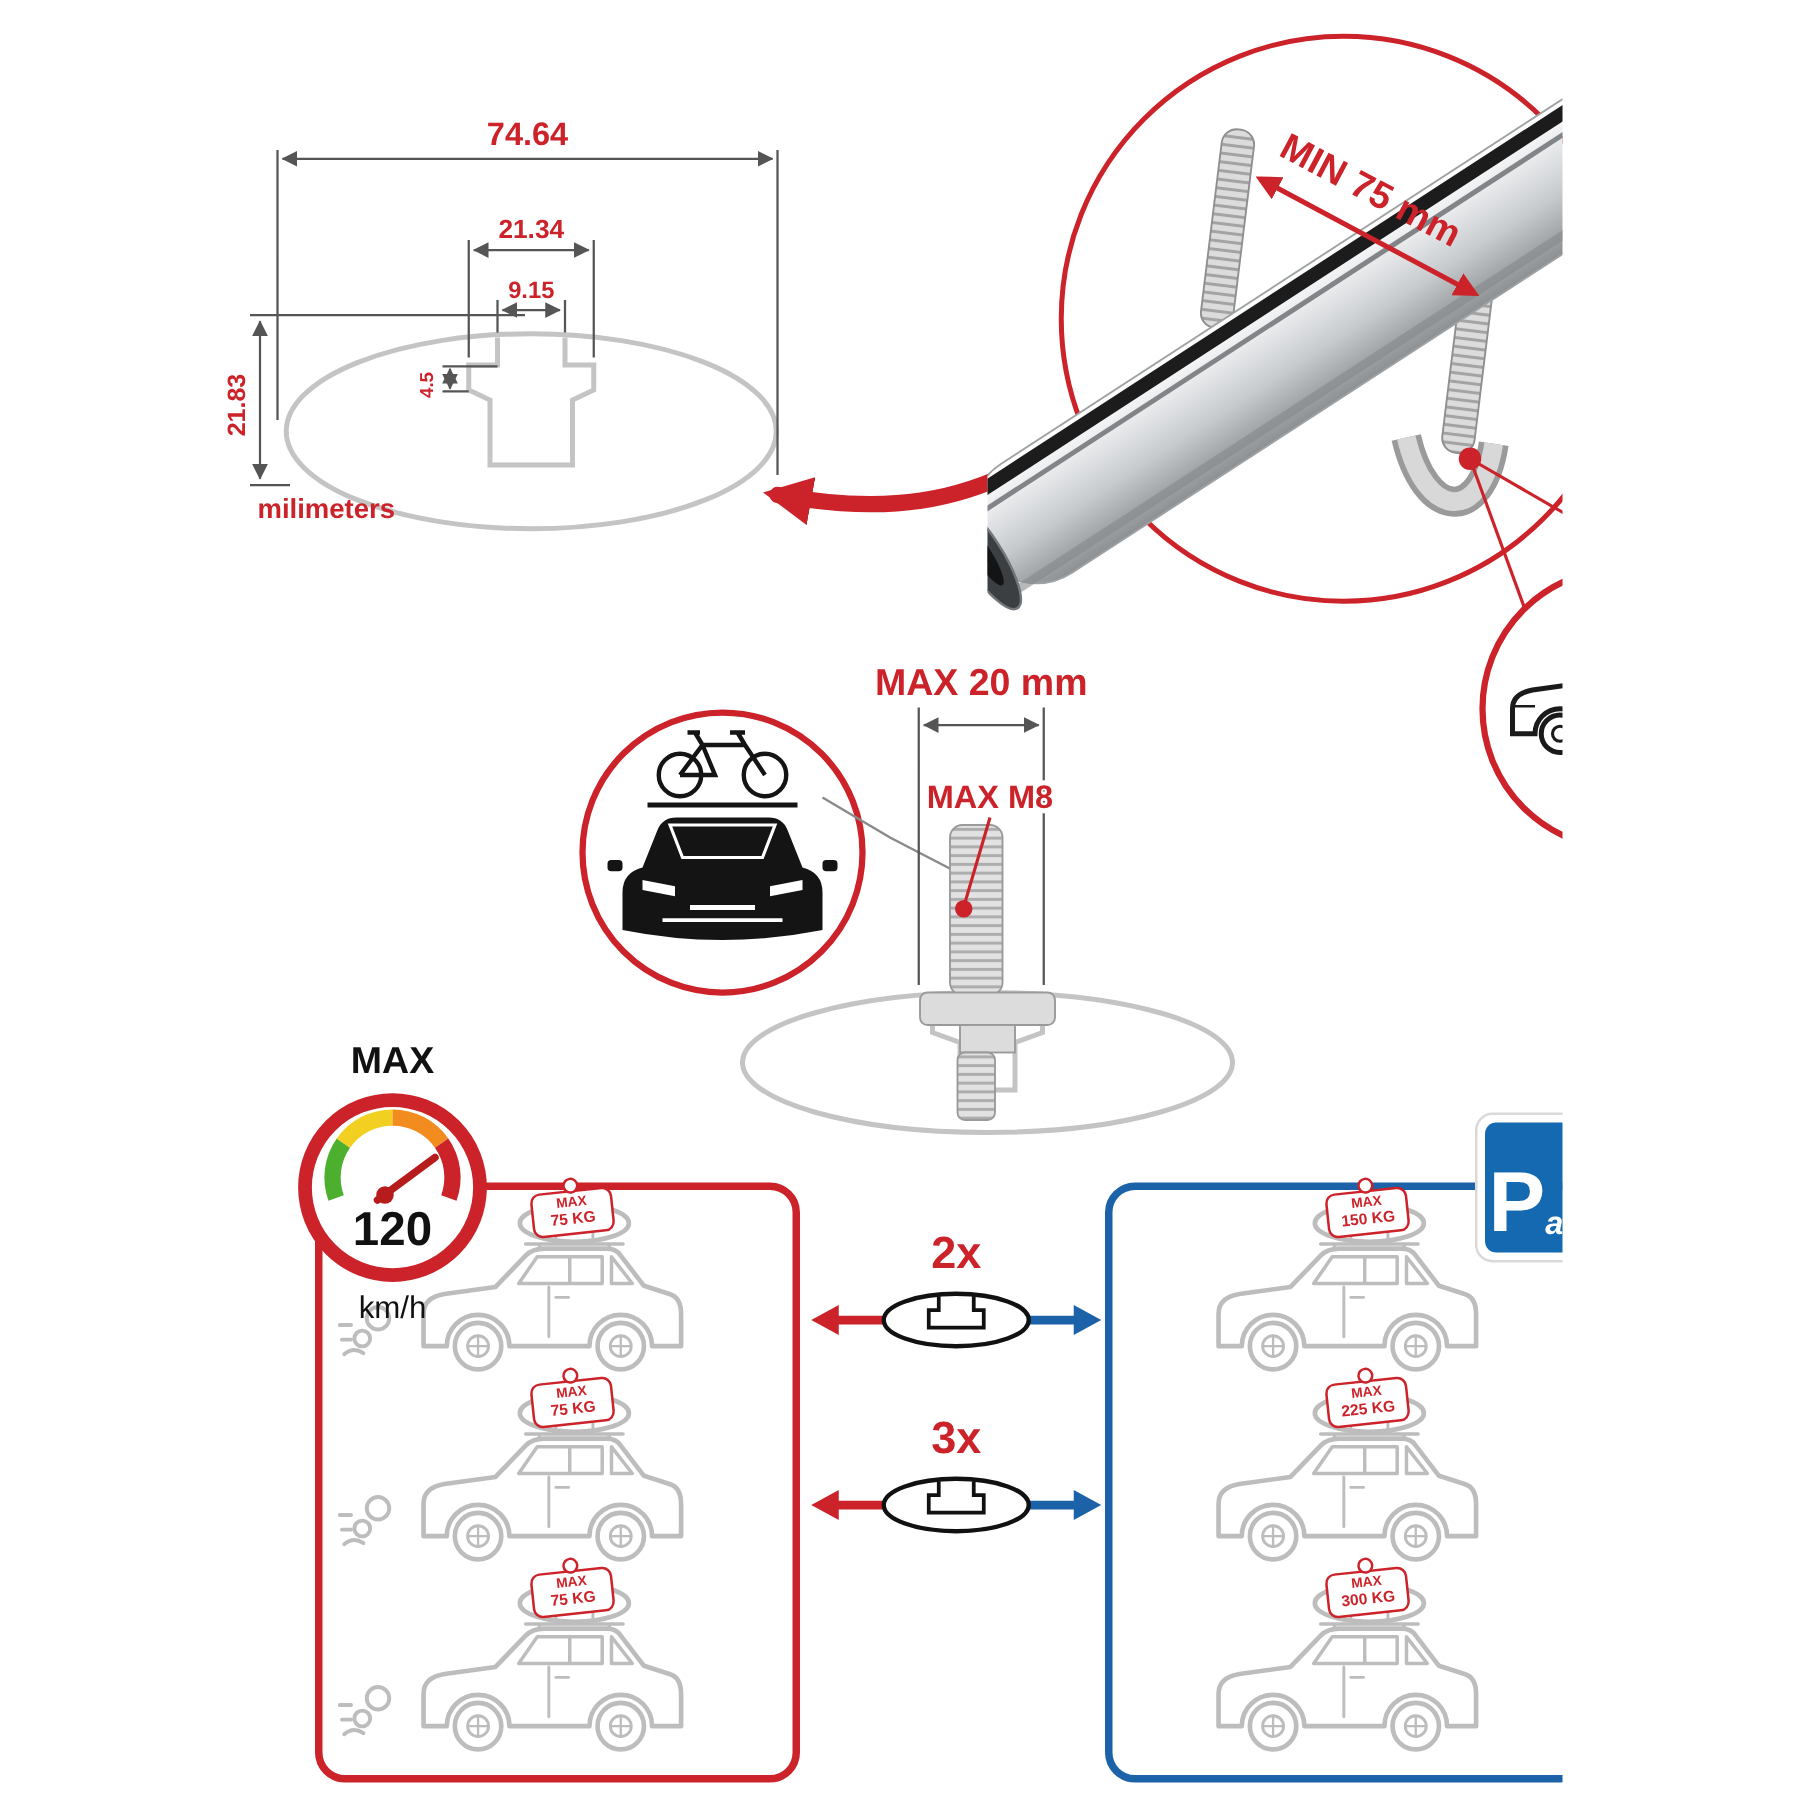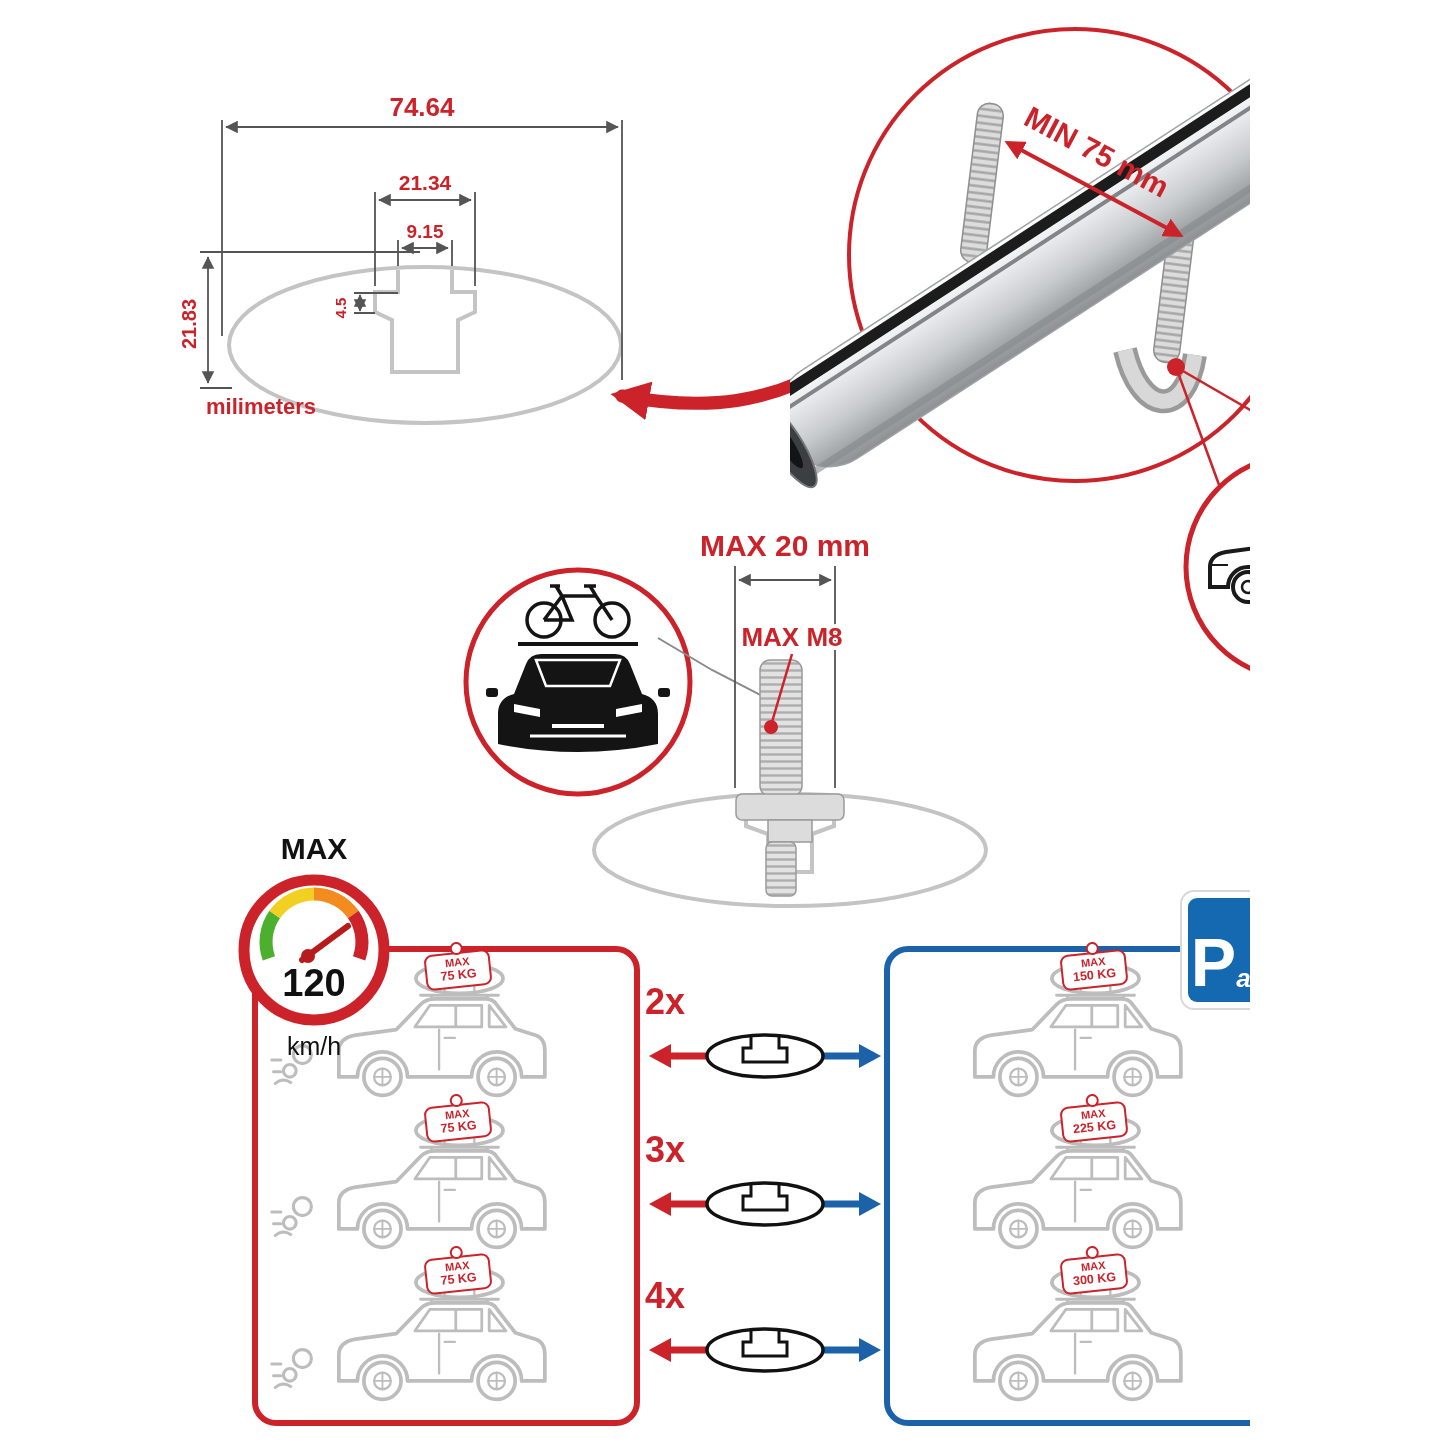--- a/index.html
+++ b/index.html
@@ -14,21 +14,21 @@
   .car-row{position:absolute;width:340px;height:152px;z-index:2;}
   .car-svg{position:absolute;top:0;}
   .exhaust-svg{position:absolute;left:2px;top:84px;}
   .load-tag{position:absolute;top:-6px;width:58px;padding:3px 2px 4px 2px;background:#fff;border:2.5px solid #cc2229;
     border-radius:8px;color:#cc2229;font-weight:bold;text-align:center;transform:rotate(-6deg);
     display:flex;flex-direction:column;line-height:1.05;z-index:3;}
   .tag-line1{font-size:11px;}
   .tag-line2{font-size:12.5px;}
   .tag-loop{position:absolute;top:-12px;left:50%;margin-left:-6px;width:9px;height:9px;border:2.5px solid #cc2229;border-radius:50%;background:#fff;}
   .mid-row{position:absolute;left:645px;width:240px;z-index:2;}
-  .mid-label{font-size:36px;font-weight:bold;color:#cc2229;height:44px;line-height:44px;}
+  .mid-label{text-align:center;font-size:36px;font-weight:bold;color:#cc2229;height:44px;line-height:44px;}
   .speed-max{position:absolute;left:262px;top:832px;width:104px;text-align:center;font-size:30px;font-weight:bold;color:#111;z-index:3;}
   .speed-unit{position:absolute;left:258px;top:1032px;width:112px;text-align:center;font-size:25px;color:#111;z-index:3;}
   .gauge{position:absolute;left:232px;top:868px;z-index:3;}
   .park-sign{position:absolute;left:1180px;top:890px;width:106px;height:120px;background:#fff;border:2px solid #d9d9d9;
     border-radius:14px;z-index:3;box-sizing:border-box;padding:6px;}
   .park-inner{width:100%;height:100%;background:#1569b0;border-radius:9px;display:flex;align-items:flex-end;justify-content:center;box-sizing:border-box;padding-bottom:8px;}
   .park-letter{color:#fff;font-size:68px;font-weight:bold;line-height:0.92;}
   .park-suffix{color:#fff;font-size:26px;font-weight:bold;font-style:italic;margin-bottom:0;}
 </style>
 </head>
@@ -308,25 +308,14 @@
     <div class="mid-label">3x</div>
     <svg width="240" height="64" viewBox="0 0 240 64">
       <polygon points="4,32 26,20 26,44" fill="#cc2229"></polygon>
       <line x1="24" y1="32" x2="63" y2="32" stroke="#cc2229" stroke-width="7"></line>
       <polygon points="236,32 214,20 214,44" fill="#1b62a8"></polygon>
       <line x1="177" y1="32" x2="216" y2="32" stroke="#1b62a8" stroke-width="7"></line>
       <ellipse cx="120" cy="32" rx="58" ry="21" fill="#fff" stroke="#111" stroke-width="3.5"></ellipse>
       <path d="M 106 13 L 106 24 L 98 24 L 98 38 L 142 38 L 142 24 L 134 24 L 134 13" fill="none" stroke="#111" stroke-width="3"></path>
     </svg>
   </div>
-  <div class="mid-row" style="top:1274px">
-    <div class="mid-label">4x</div>
-    <svg width="240" height="64" viewBox="0 0 240 64">
-      <polygon points="4,32 26,20 26,44" fill="#cc2229"></polygon>
-      <line x1="24" y1="32" x2="63" y2="32" stroke="#cc2229" stroke-width="7"></line>
-      <polygon points="236,32 214,20 214,44" fill="#1b62a8"></polygon>
-      <line x1="177" y1="32" x2="216" y2="32" stroke="#1b62a8" stroke-width="7"></line>
-      <ellipse cx="120" cy="32" rx="58" ry="21" fill="#fff" stroke="#111" stroke-width="3.5"></ellipse>
-      <path d="M 106 13 L 106 24 L 98 24 L 98 38 L 142 38 L 142 24 L 134 24 L 134 13" fill="none" stroke="#111" stroke-width="3"></path>
-    </svg>
-  </div>
 
 </div>
 
 </body></html>

